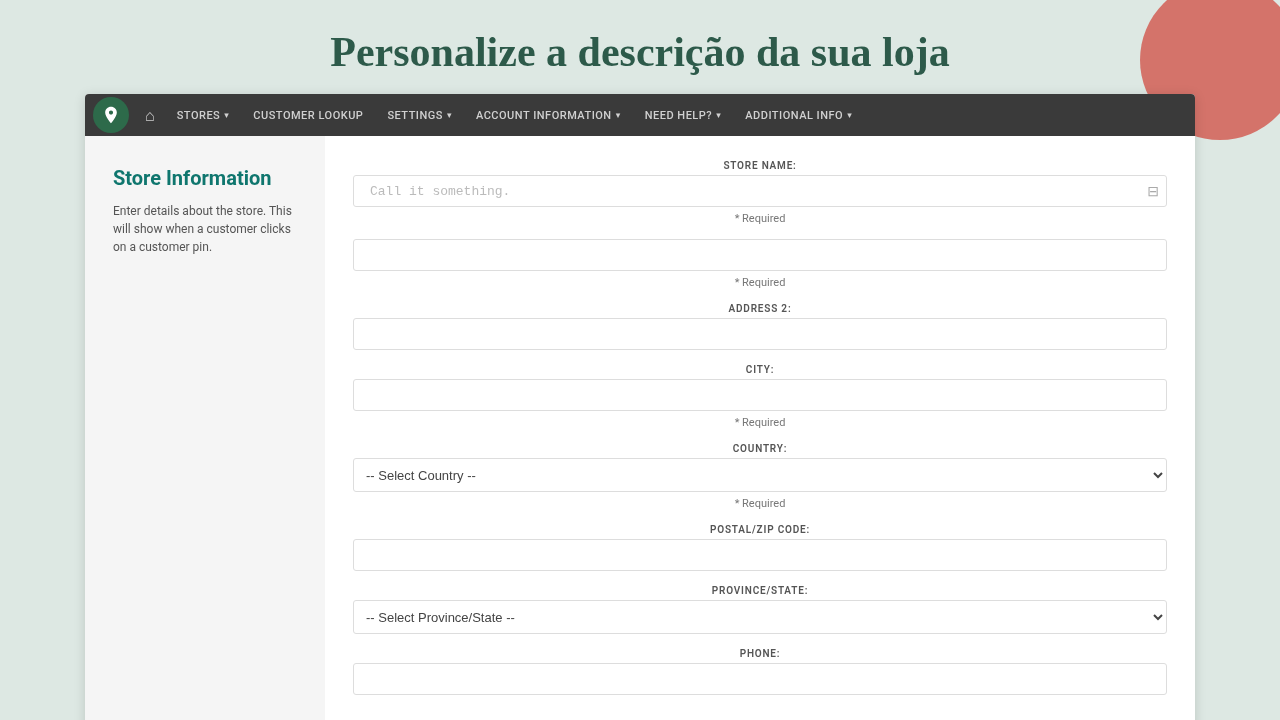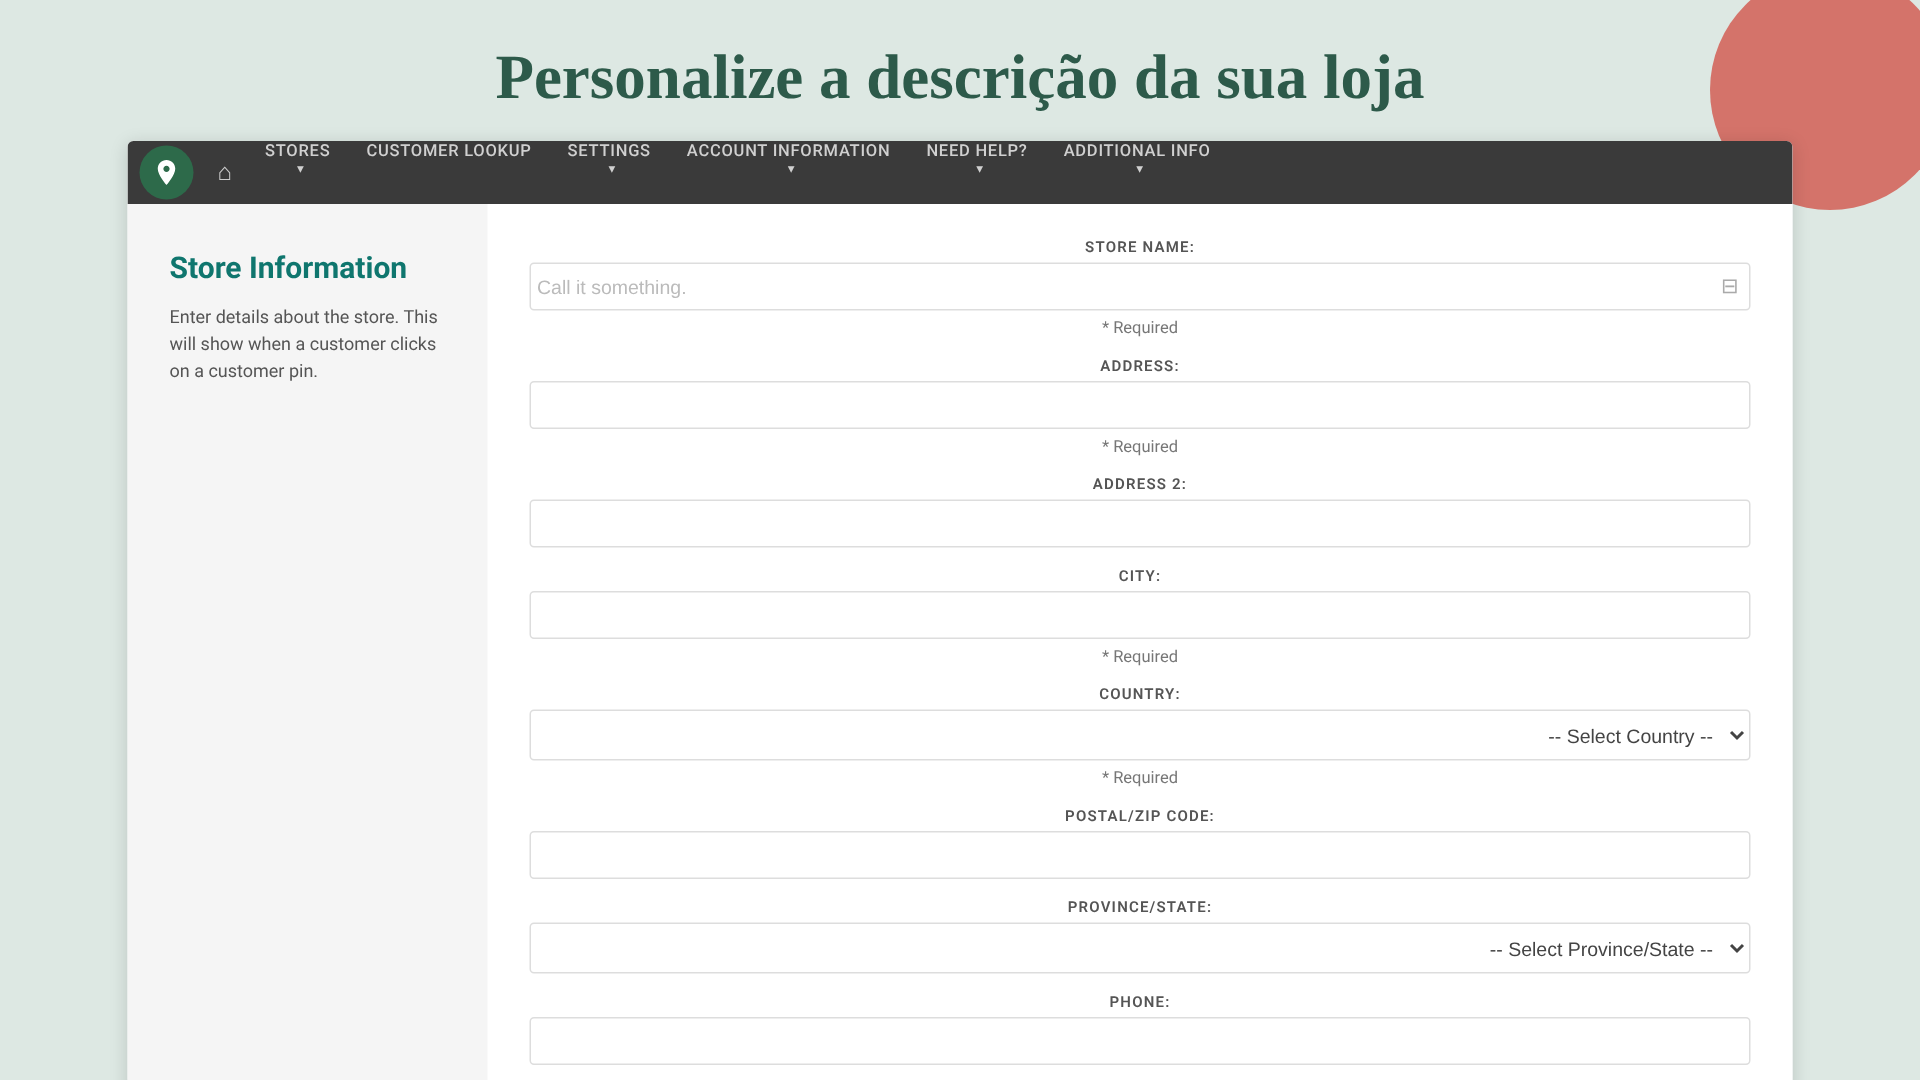--- a/index.html
+++ b/index.html
@@ -108,21 +108,20 @@
       font-size: 11px;
       font-weight: 500;
       letter-spacing: 0.5px;
       padding: 0 12px;
       height: 42px;
       display: flex;
       align-items: center;
       cursor: pointer;
       text-transform: uppercase;
       white-space: nowrap;
-      flex-direction: column;
     }
     .navbar-item .chevron {
       margin-left: 4px;
       font-size: 9px;
     }
 
     
     .content-area {
       display: flex;
       background: #f5f5f5;
@@ -171,24 +170,25 @@
       color: #555;
       text-transform: uppercase;
       margin-bottom: 4px;
       text-align: center;
     }
     .form-input {
       width: 100%;
       height: 32px;
       border: 1px solid #ddd;
       border-radius: 3px;
-      padding: 0 4px;
+      padding: 0 16px;
       font-size: 13px;
       color: #ef4444;
       outline: none;
+      font-family: Liberation Mono, monospace;
     }
     .form-input::placeholder {
       color: #bbb;
     }
     .form-required {
       font-size: 11px;
       color: #777;
       margin-top: 5px;
       text-align: center;
     }
@@ -197,21 +197,20 @@
       width: 100%;
       height: 34px;
       border: 1px solid #ddd;
       border-radius: 3px;
       padding: 0 8px;
       font-size: 13px;
       color: #444;
       outline: none;
       appearance: auto;
       background: #fff;
-      text-align: right;
     }
 
     .store-name-wrapper {
       position: relative;
     }
     .store-name-icon {
       position: absolute;
       right: 8px;
       top: 50%;
       transform: translateY(-50%);
@@ -278,21 +277,20 @@
         <div class="form-group">
           <label class="form-label">Store Name:</label>
           <div class="store-name-wrapper">
             <input type="text" class="form-input" placeholder="Call it something." style="">
             <span class="store-name-icon">⊟</span>
           </div>
           <div class="form-required">* Required</div>
         </div>
 
         <div class="form-group">
-          <label class="form-label">Address:</label>
           <input type="text" class="form-input" style="">
           <div class="form-required">* Required</div>
         </div>
 
         <div class="form-group">
           <label class="form-label">Address 2:</label>
           <input type="text" class="form-input" style="">
         </div>
 
         <div class="form-group">

